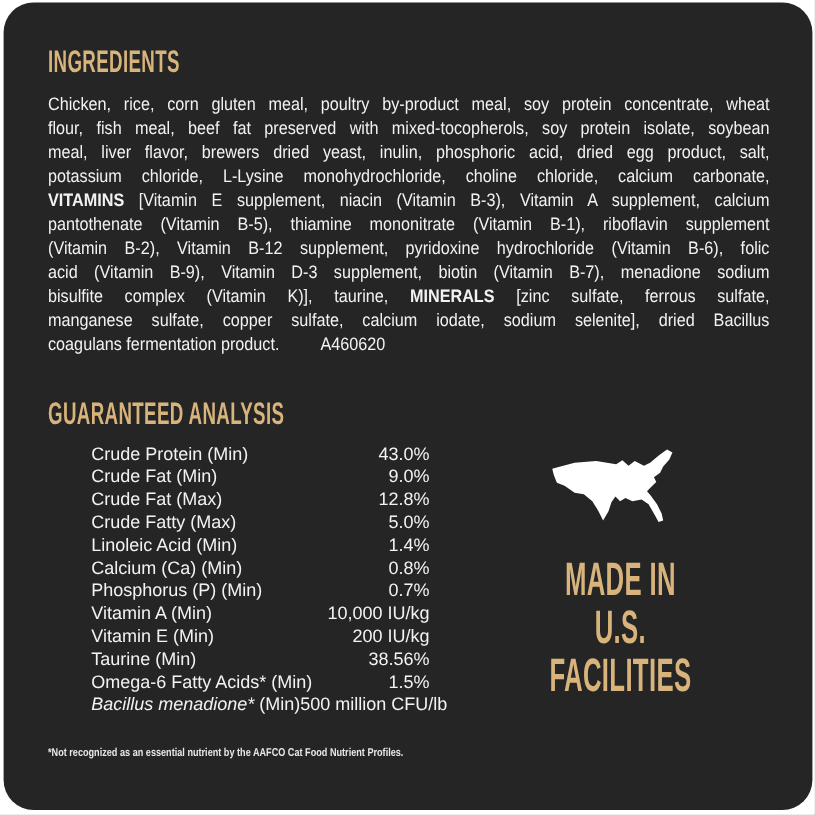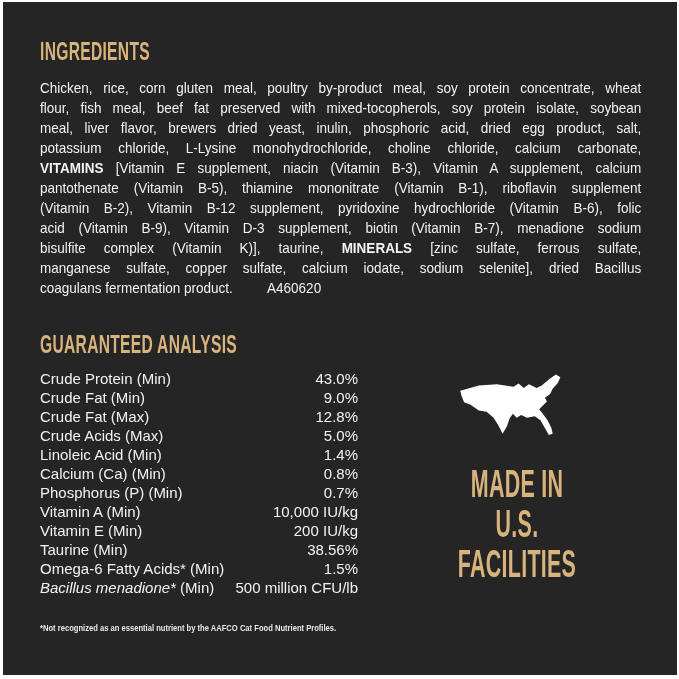--- a/index.html
+++ b/index.html
@@ -2,41 +2,42 @@
 <html><head>
 <meta charset="utf-8">
 <style>
   * { margin:0; padding:0; box-sizing:border-box; }
   body { width:679px; height:679px; background:#ffffff; font-family:"Liberation Sans", sans-serif; }
   .page { position:relative; width:679px; height:679px; background:#ffffff; }
   .panel {
     position:absolute; left:3px; top:2px; right:2px; bottom:4px;
     background:#252525; color:#f2f2f2; overflow:hidden;
     padding-left:37px;
+    border-radius:25px;
   }
   h1.sec-heading {
     color:#d8b37c; font-weight:bold; font-size:26px; line-height:26px;
     letter-spacing:0.5px; transform:scaleX(0.60); transform-origin:left center;
     white-space:nowrap;
   }
   .h-ingredients { margin-top:36px; }
   .h-analysis   { margin-top:33px; }
 
   .ing-lines {
     margin-top:14px; width:668px; transform:scaleX(0.90); transform-origin:left top;
     font-size:15px; line-height:20px; color:#f2f2f2;
   }
   .ing-line { text-align:justify; text-align-last:justify; white-space:normal; }
   .ing-line.last { text-align-last:left; }
   .ing-line b { font-weight:bold; }
   .code { margin-left:38px; }
   .code:empty { margin-left:0; }
 
   .ga-table { margin-top:12px; width:318px; font-size:15px; line-height:19px; }
-  .ga-row { display:flex; justify-content:space-between; white-space:nowrap; }
+  .ga-row { display:flex; justify-content:space-between; white-space:nowrap;margin-left:36px; }
   .ga-label i { font-style:italic; }
   .ga-value { text-align:right; }
 
   .footnote {
     margin-top:25px; font-size:9.5px; font-weight:bold; color:#e8e8e8;
     transform:scaleX(0.80); transform-origin:left top; white-space:nowrap;
   }
   .usa-map { position:absolute; left:454px; top:369px; width:113px; height:74px; }
   .made-in-text {
     position:absolute; left:374px; top:462px; width:280px;
@@ -76,21 +77,21 @@
         </div>
       <div class="ga-row">
           <span class="ga-label"><i></i><span>Crude Fat (Min)</span></span>
           <span class="ga-value">9.0%</span>
         </div>
       <div class="ga-row">
           <span class="ga-label"><i></i><span>Crude Fat (Max)</span></span>
           <span class="ga-value">12.8%</span>
         </div>
       <div class="ga-row">
-          <span class="ga-label"><i></i><span>Crude Acids (Max)</span></span>
+          <span class="ga-label"><i></i><span>Crude Fatty (Max)</span></span>
           <span class="ga-value">5.0%</span>
         </div>
       <div class="ga-row">
           <span class="ga-label"><i></i><span>Linoleic Acid (Min)</span></span>
           <span class="ga-value">1.4%</span>
         </div>
       <div class="ga-row">
           <span class="ga-label"><i></i><span>Calcium (Ca) (Min)</span></span>
           <span class="ga-value">0.8%</span>
         </div>

